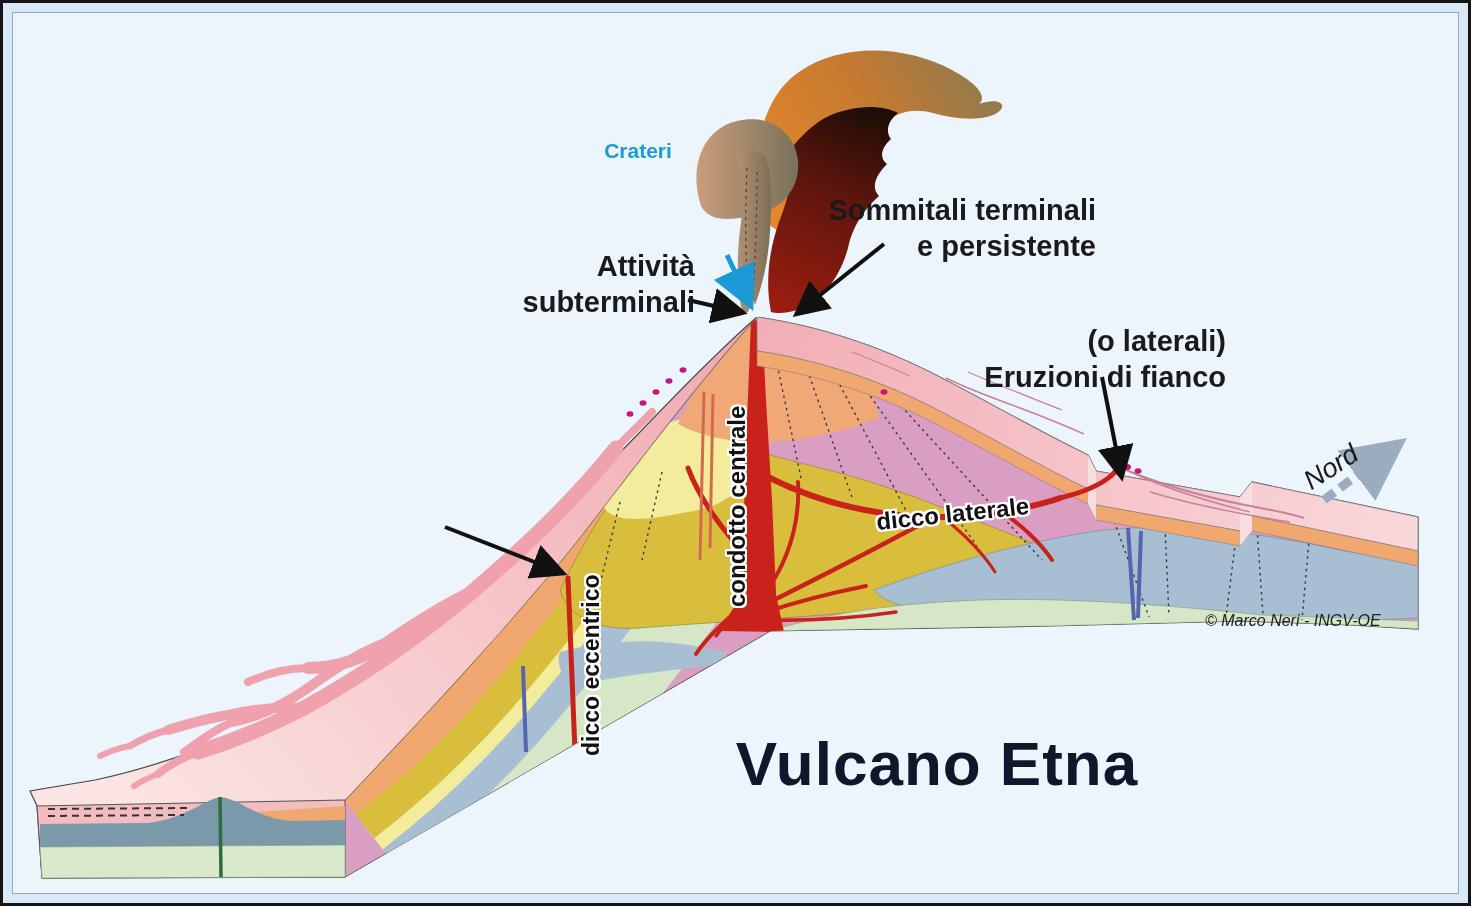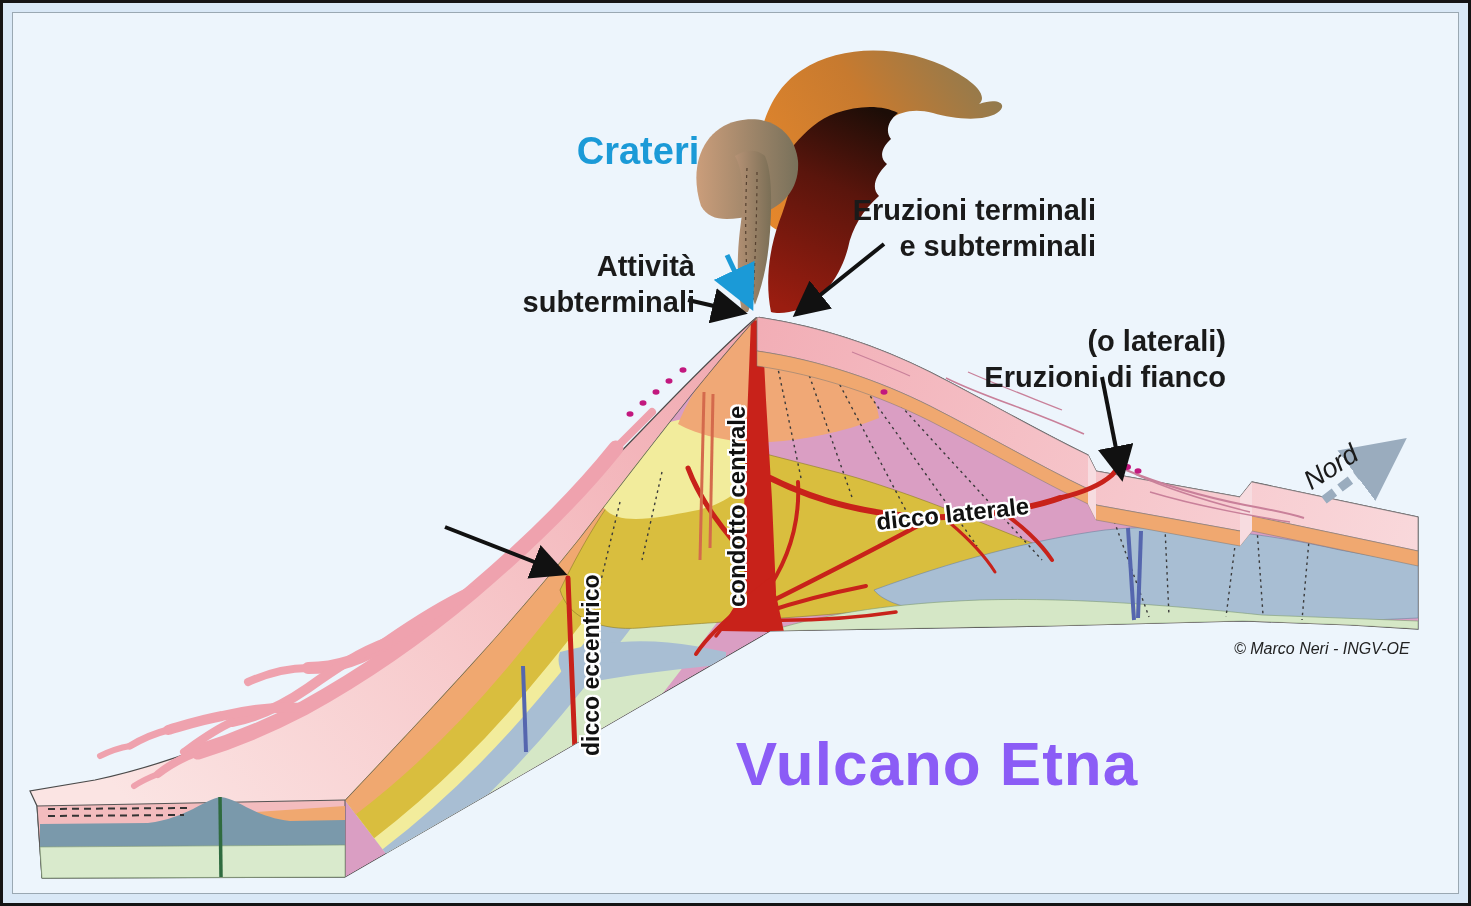--- a/index.html
+++ b/index.html
@@ -1,27 +1,27 @@
 <!DOCTYPE html>
 <html><head>
 <meta charset="utf-8">
 <style>
   html,body{margin:0;padding:0;background:#fff;}
   .stage{position:relative;width:1471px;height:906px;font-family:"Liberation Sans",sans-serif;overflow:hidden;}
   .frame{position:absolute;inset:0;border:3px solid #141414;background:#D9E8F6;}
   .panel{position:absolute;inset:12px;background:#EDF5FC;border:1px solid #9AA8B2;}
   svg.diagram{position:absolute;left:0;top:0;width:1471px;height:906px;}
   .lbl{position:absolute;color:#1A1A1A;font-weight:700;font-size:29px;line-height:36px;white-space:nowrap;}
-  .lbl.blue{color:#1B9AD7;font-size:38px;}
+  .lbl.blue{color:#1B9AD7;font-size:21px;}
   .halo{position:absolute;color:#111;font-weight:700;font-size:24px;white-space:nowrap;
         text-shadow:-2px -2px 0 #fff,2px -2px 0 #fff,-2px 2px 0 #fff,2px 2px 0 #fff,0 -2px 0 #fff,0 2px 0 #fff,-2px 0 0 #fff,2px 0 0 #fff;}
   .vlabel{transform:rotate(-90deg);transform-origin:0 100%;height:30px;}
   .nord{position:absolute;font-style:italic;font-size:27px;color:#1A1A1A;transform:rotate(-33deg);font-weight:400;}
   .credit{position:absolute;font-style:italic;font-size:16px;color:#222;}
-  .title{position:absolute;color:#8b5cf6;font-weight:700;font-size:62px;letter-spacing:1px;white-space:nowrap;}
+  .title{position:absolute;color:#0f172a;font-weight:700;font-size:62px;letter-spacing:1px;white-space:nowrap;}
 </style>
 </head>
 <body>
 
 <div class="stage">
   <div class="frame"></div>
   <div class="panel"></div>
 
   <svg class="diagram" viewBox="0 0 1471 906">
     <defs>
@@ -210,34 +210,34 @@
   <div class="lbl blue" style="left:556px;top:133px;width:164px;text-align:center;">
     <div>Crateri</div>
   </div>
 
   <div class="lbl" style="left:505px;top:248px;width:190px;text-align:right;">
     <div>Attività</div>
     <div>subterminali</div>
   </div>
 
   <div class="lbl" style="left:828px;top:192px;width:268px;text-align:right;">
-    <div>Eruzioni terminali</div>
-    <div>e subterminali</div>
+    <div>Sommitali terminali</div>
+    <div>e persistente</div>
   </div>
 
   <div class="lbl" style="left:956px;top:323px;width:270px;text-align:right;">
     <div>(o laterali)</div>
     <div>Eruzioni di fianco</div>
   </div>
 
 
   <div class="halo" style="left:876px;top:500px;transform:rotate(-6deg);">dicco laterale</div>
 
   <div class="halo vlabel" style="left:753px;top:577px;width:232px;">condotto centrale</div>
 
   <div class="halo vlabel" style="left:608px;top:726px;width:186px;font-size:23px;">dicco eccentrico</div>
 
   <div class="nord" style="left:1302px;top:452px;">Nord</div>
 
-  <div class="credit" style="left:1205px;top:640px;margin-left:29px;">© Marco Neri - INGV-OE</div>
+  <div class="credit" style="left:1205px;top:612px;">© Marco Neri - INGV-OE</div>
 
   <div class="title" style="left:722px;top:728px;width:430px;text-align:center;">Vulcano Etna</div>
 </div>
 
 </body></html>

